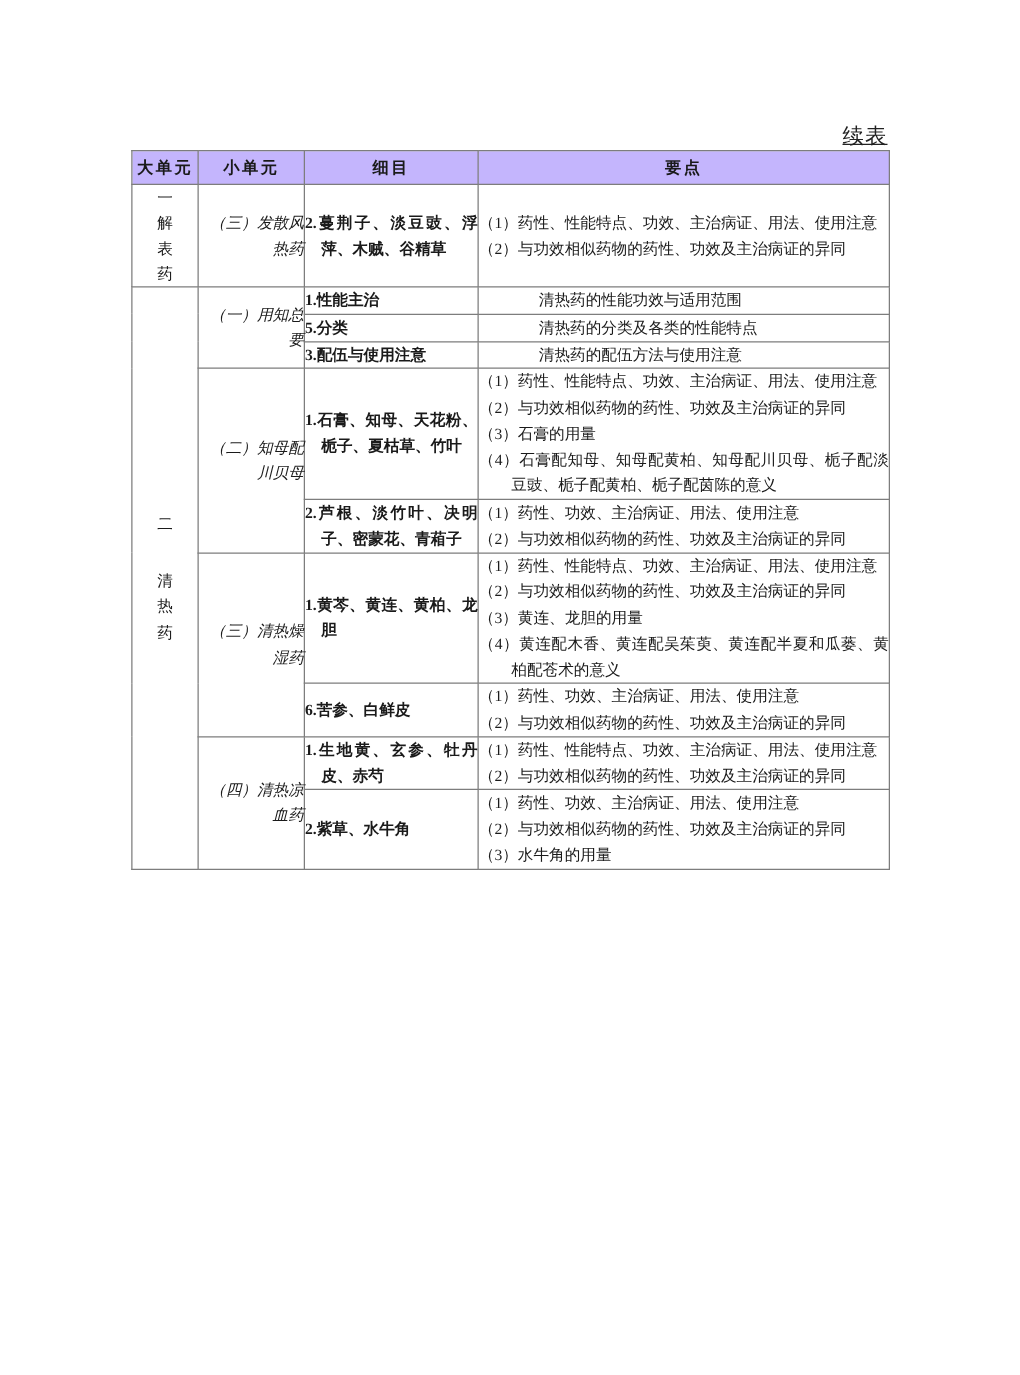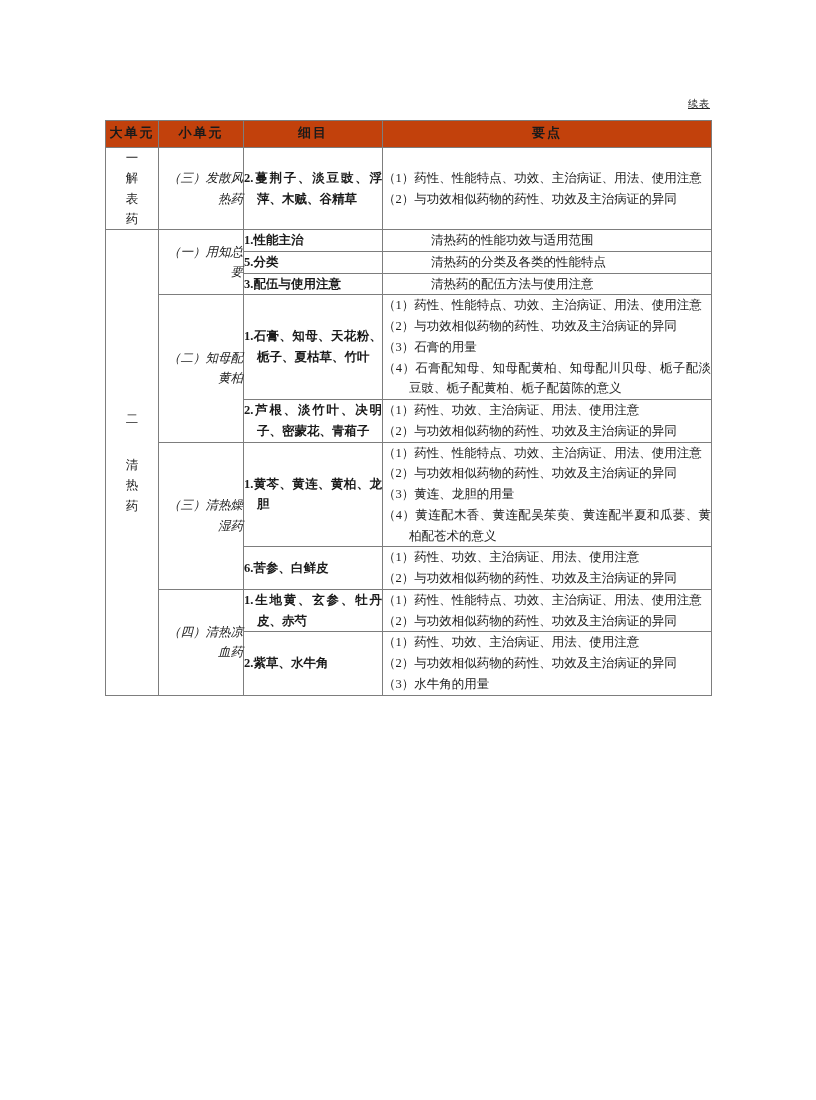--- a/index.html
+++ b/index.html
@@ -23,21 +23,21 @@
     top: 0;
     width: 816px;
     height: 1100px;
   }
 
   
   .continued-label {
     position: absolute;
     right: 106px;
     top: 97px;
-    font-size: 10px;
+    font-size: 17px;
     letter-spacing: 1px;
     color: #222;
     white-space: nowrap;
     text-decoration: underline;
   }
 
   
   .table-wrap {
     position: absolute;
     left: 105px;
@@ -57,28 +57,28 @@
   table.outline col.c-points    { width: 329px; }
 
   table.outline th,
   table.outline td {
     border: 1px solid #7d7d7d;
     vertical-align: middle;
     padding: 0;
   }
 
   table.outline thead th {
-    background: #c2410c;
+    background: #c4b5fd;
     text-align: center;
     font-weight: bold;
     font-size: 13px;
     letter-spacing: 2px;
     height: 26px;
     line-height: 26px;
-    font-family: Liberation Mono, monospace;
+    font-family: Liberation Serif, serif;
   }
 
   
   .unit-cell {
     text-align: center;
     vertical-align: middle;
     font-size: 12.5px;
   }
   .vert {
     display: inline-block;
@@ -195,21 +195,21 @@
             </td>
             <td class="points-cell single">清热药的分类及各类的性能特点</td>
           </tr>
           <tr>
             <td class="detail-cell">
               <div class="hang">3.配伍与使用注意</div>
             </td>
             <td class="points-cell single">清热药的配伍方法与使用注意</td>
           </tr>
           <tr>
-            <td class="subunit-cell" rowspan="2">（二）知母配黄柏</td>
+            <td class="subunit-cell" rowspan="2">（二）知母配川贝母</td>
             <td class="detail-cell">
               <div class="hang">1.石膏、知母、天花粉、栀子、夏枯草、竹叶</div>
             </td>
             <td class="points-cell">
               <ol>
                 <li>（1）药性、性能特点、功效、主治病证、用法、使用注意</li>
                 <li>（2）与功效相似药物的药性、功效及主治病证的异同</li>
                 <li>（3）石膏的用量</li>
                 <li>（4）石膏配知母、知母配黄柏、知母配川贝母、栀子配淡豆豉、栀子配黄柏、栀子配茵陈的意义</li>
               </ol>

